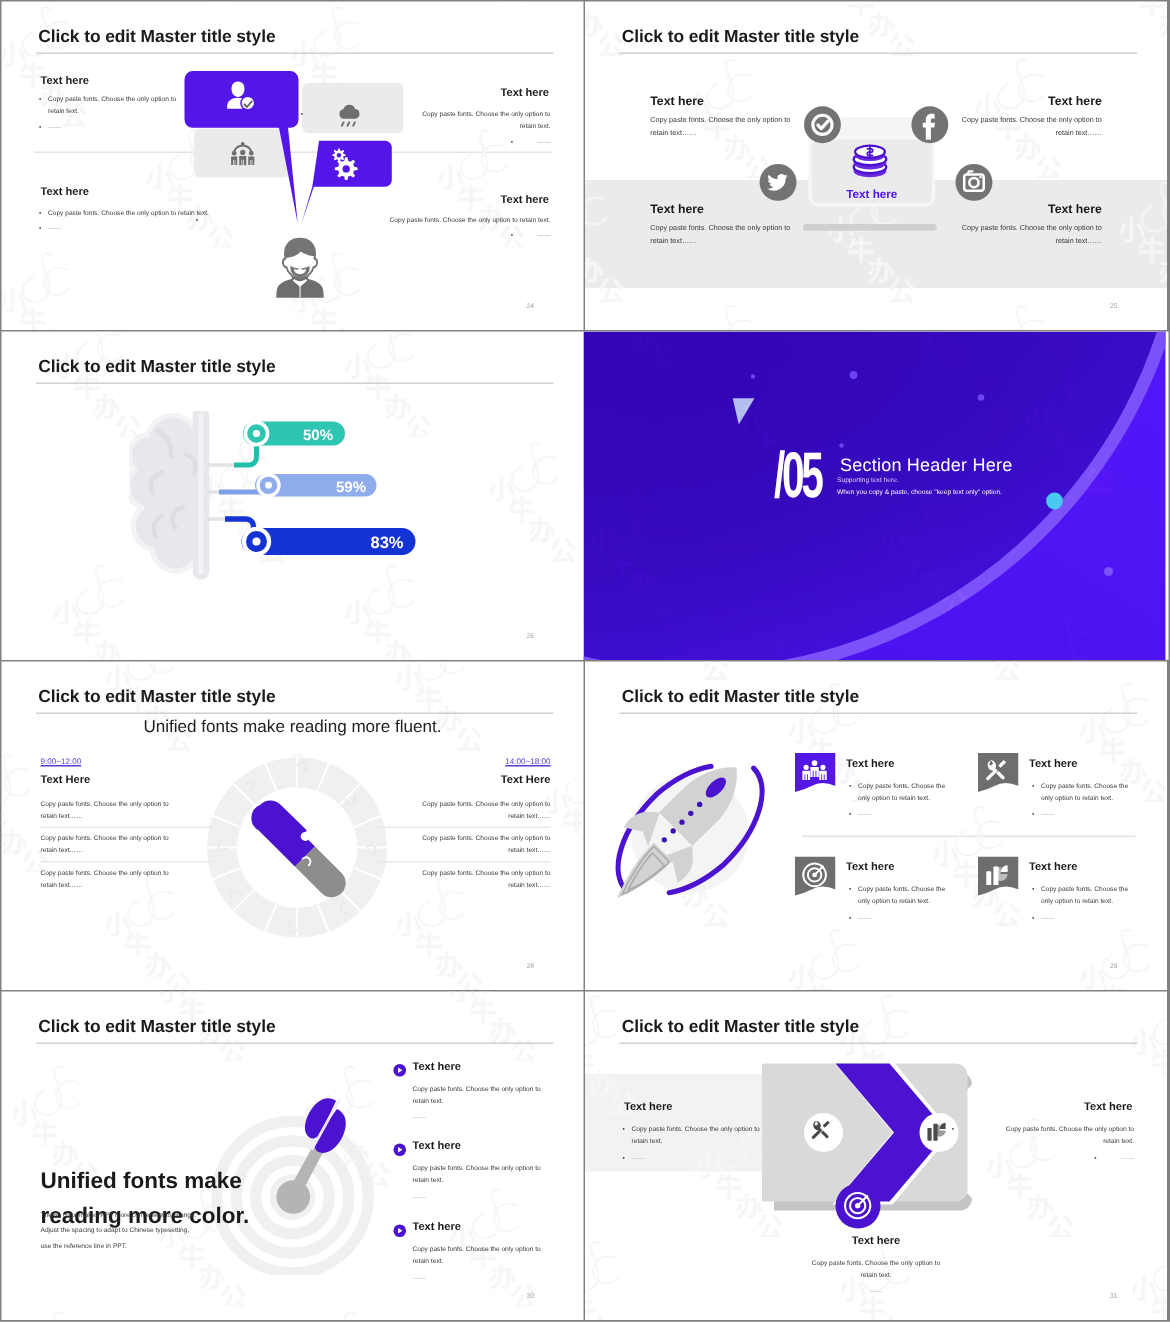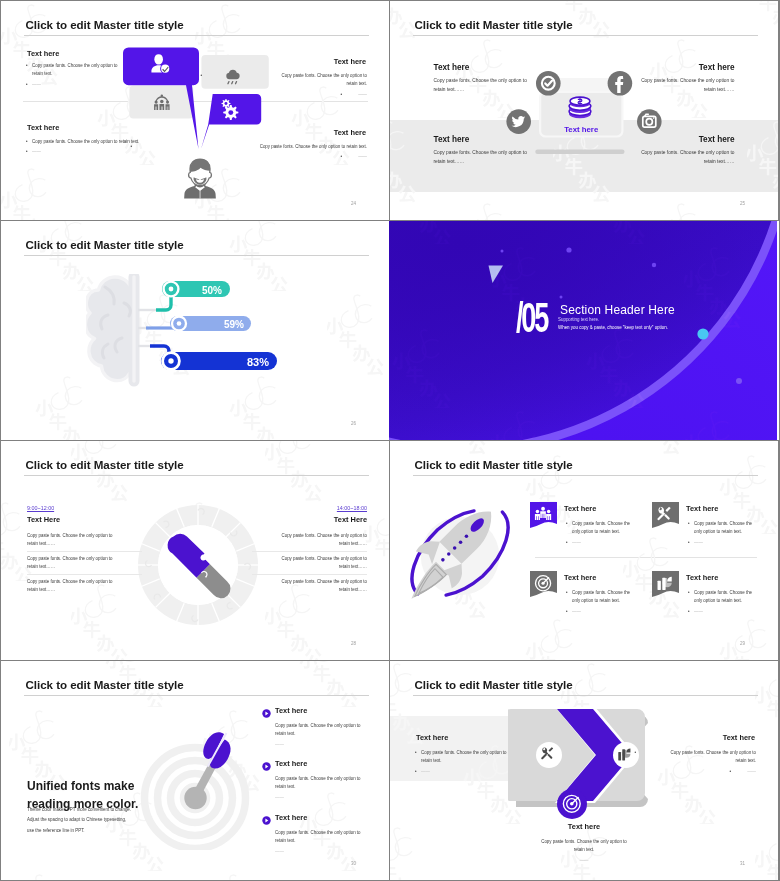--- a/index.html
+++ b/index.html
@@ -358,20 +358,21 @@
   <div style="position:absolute;left:169px;top:95.5px;z-index:4;font-size:4.45px;color:#ddd4ff;">Supporting text here.</div>
   <div style="position:absolute;left:169px;top:104px;z-index:4;font-size:4.45px;color:#ffffff;">When you copy &amp; paste, choose "keep text only" option.</div>
 <svg class="wm" width="388" height="219" style="opacity: 0.07; mix-blend-mode: overlay;">
         <rect width="600" height="420" fill="url(#wmpat)" transform="translate(-93,-141)" x="0" y="0"></rect>
       </svg>
     </div>
 
 <div class="slide s4">
   <div class="title">Click to edit Master title style</div>
   <div class="trule"></div>
+  <div style="position:absolute;left:0;top:38px;width:388px;text-align:center;font-size:11.4px;color:#222;z-index:6;">Unified fonts make reading more fluent.</div>
 
   <svg class="g" style="left:134px;top:61px;" width="126" height="126" viewBox="0 0 126 126">
     <g>
       <circle cx="63" cy="63" r="60" fill="#f0f0f0"></circle>
       <circle cx="63" cy="63" r="40" fill="#fff"></circle>
       <g stroke="#fff" stroke-width="1.3" fill="none">
         <path d="M63 3 v20"></path>
             <path d="M63 103 v20"></path>
         <path d="M3 63 h20"></path>
             <path d="M103 63 h20"></path>
@@ -577,21 +578,21 @@
       <path d="M54.6 85.0 L75.5 47.0 l6.6 4.2 L61.3 90.5 z" fill="#b4b4b4"></path>
 
       <g transform="rotate(29 80.5 38)">
         <path d="M79.4 22.5 c-8.2 -0.6 -11.8 7.2 -11.8 15.5 c0 8.5 3.6 14.5 8.4 14.5 c3.1 0 4.8 -3.1 4.8 -9.2 z" fill="#4b12cf"></path>
         <path d="M82.6 27.0 c8.0 -0.5 12.2 7.0 12.2 16.0 c0 9.0 -4.7 15.0 -9.5 15.0 c-3.2 0 -5.4 -3.8 -5.4 -10.5 z" fill="#4b12cf"></path>
         <path d="M81.0 20.5 L81.0 59" stroke="#eee9fd" stroke-width="1.9"></path>
       </g>
     </g>
   </svg>
 
-  <div style="position:absolute;left:26px;top:116px;z-index:6;font-size:12px;font-weight:bold;color:#1a1a1a;line-height:1.5;">
+  <div style="position:absolute;left:26px;top:116px;z-index:6;font-size:15px;font-weight:bold;color:#1a1a1a;line-height:1.5;">
     <span>Unified fonts make</span><br>
     <span>reading more color.</span>
   </div>
   <div class="bd" style="left:26px;top:144px;width:140px;line-height:2.35;">
     <span>Theme color makes PPT more convenient to change.</span><br>
     <span>Adjust the spacing to adapt to Chinese typesetting,</span><br>
     <span>use the reference line in PPT.</span>
   </div>
 
   <svg class="g" style="left:261px;top:48px;" width="9" height="9" viewBox="0 0 9 9">

